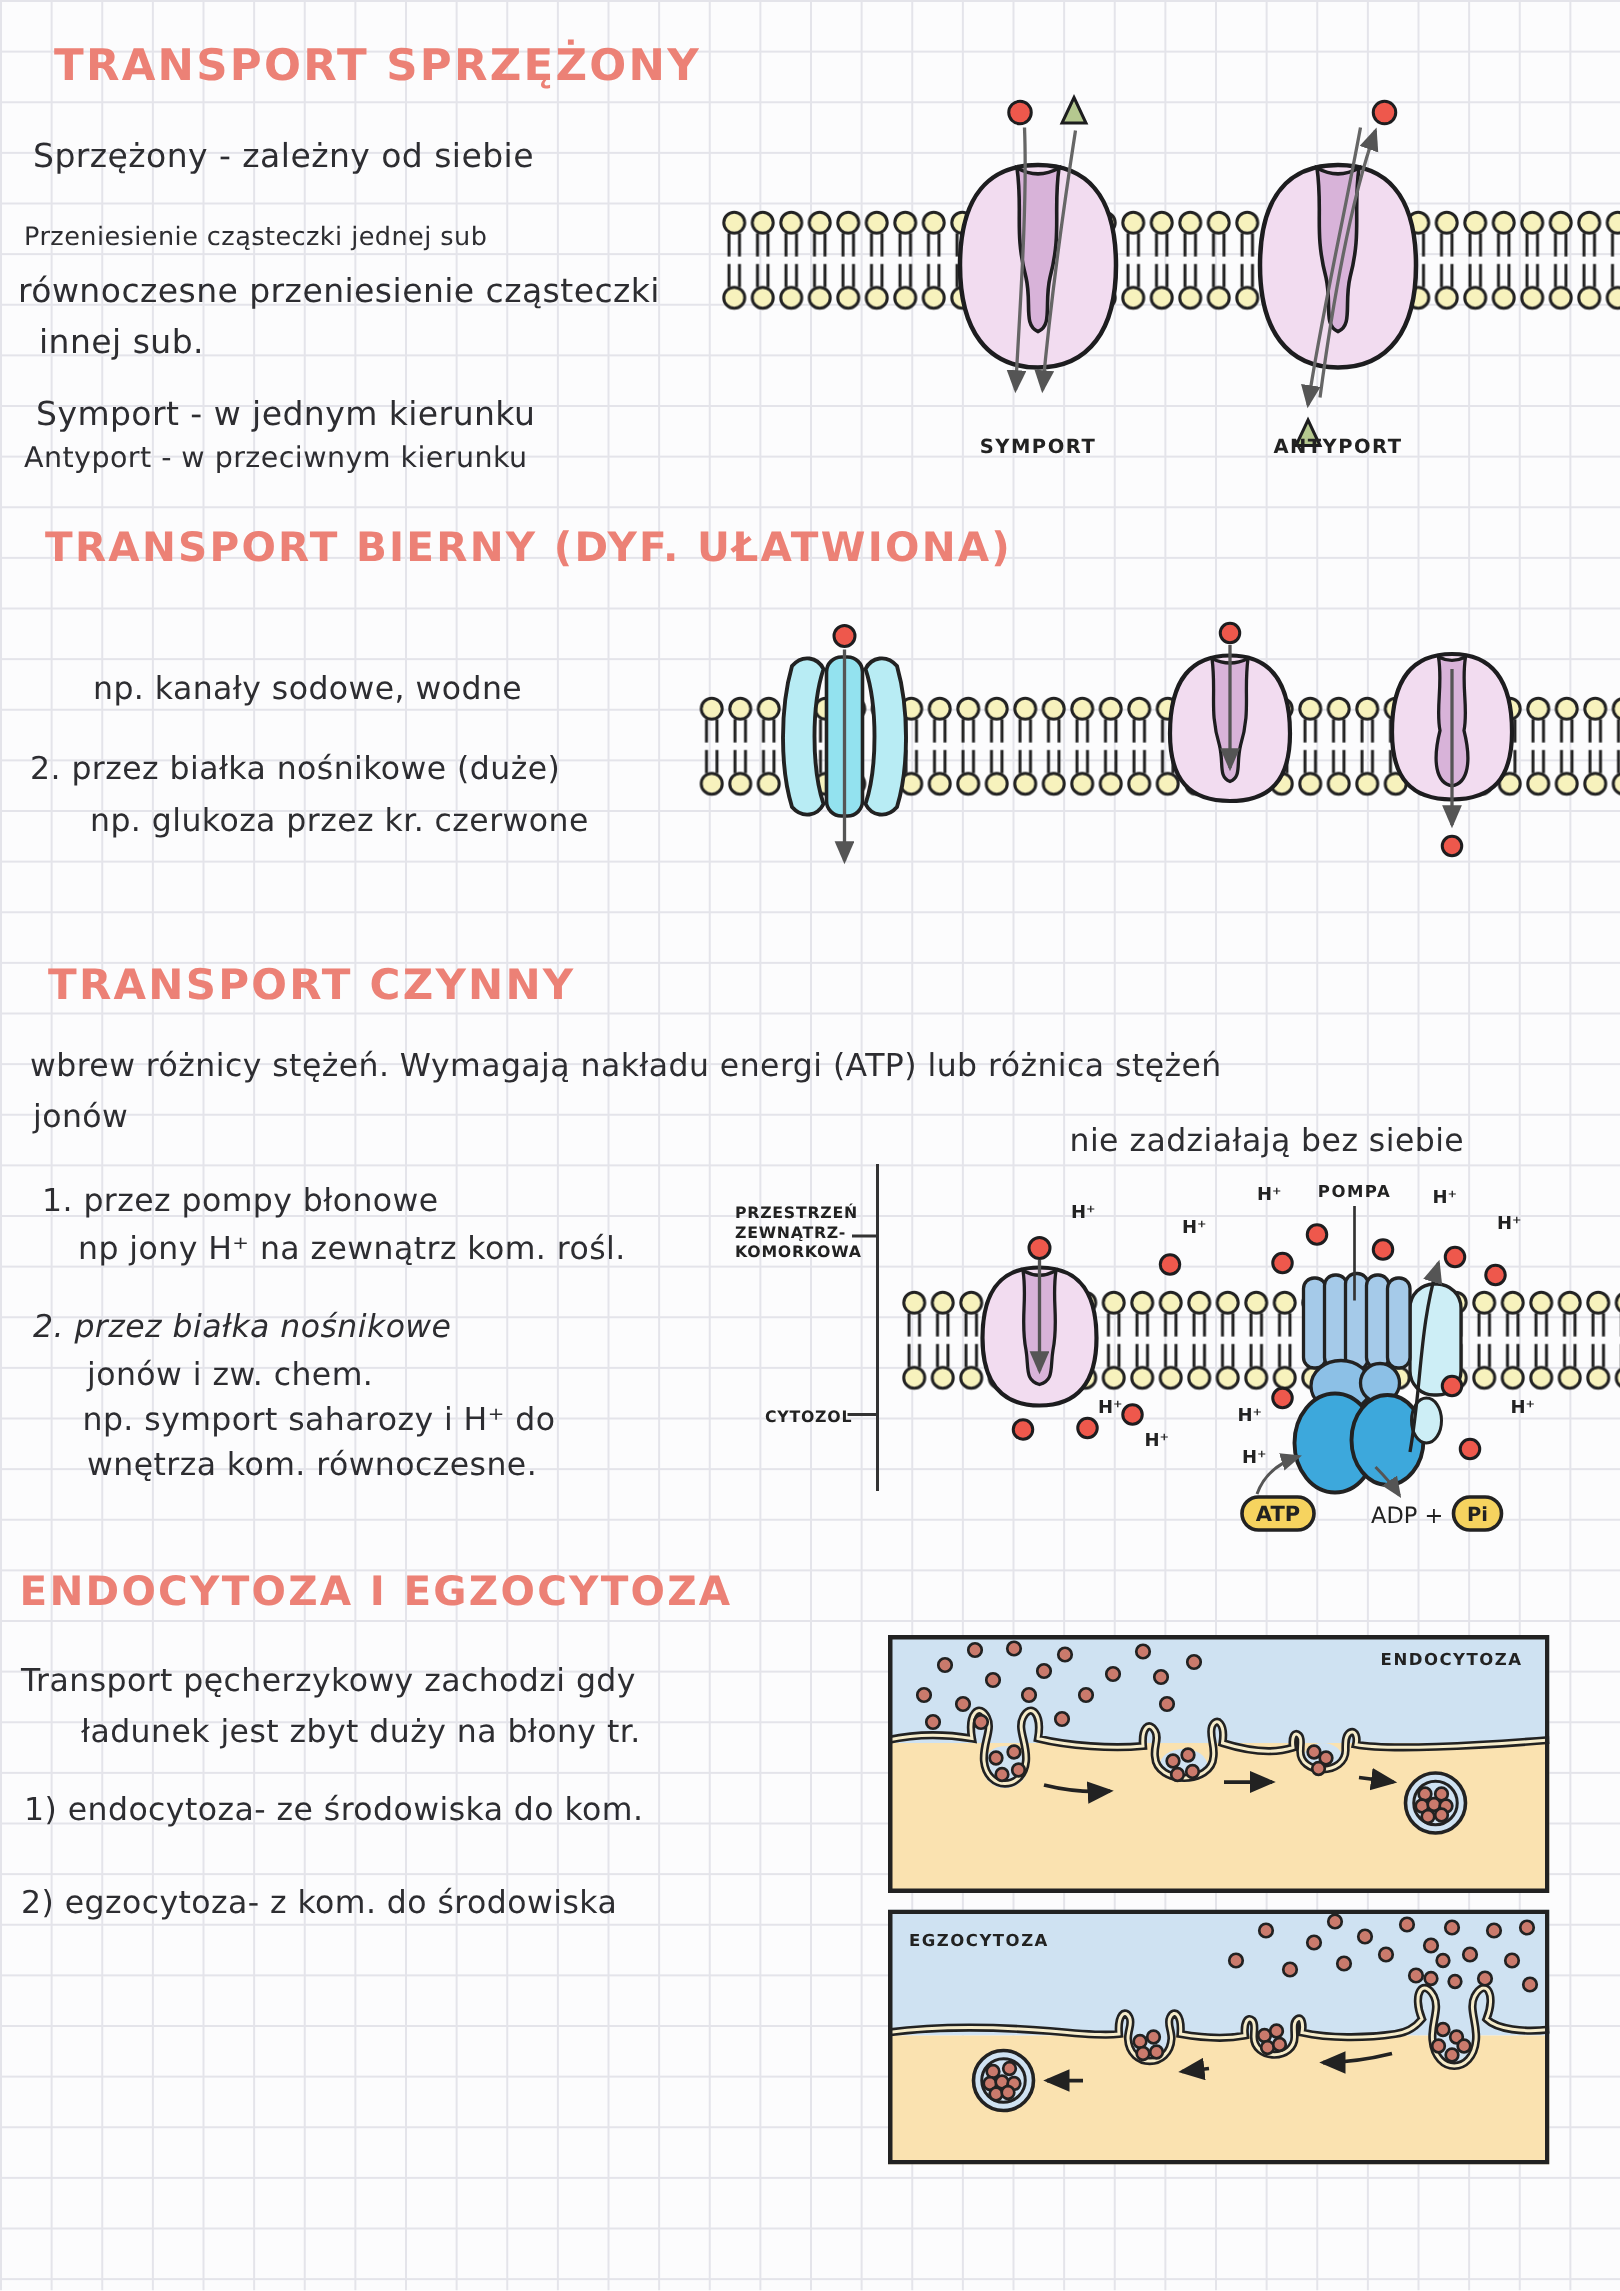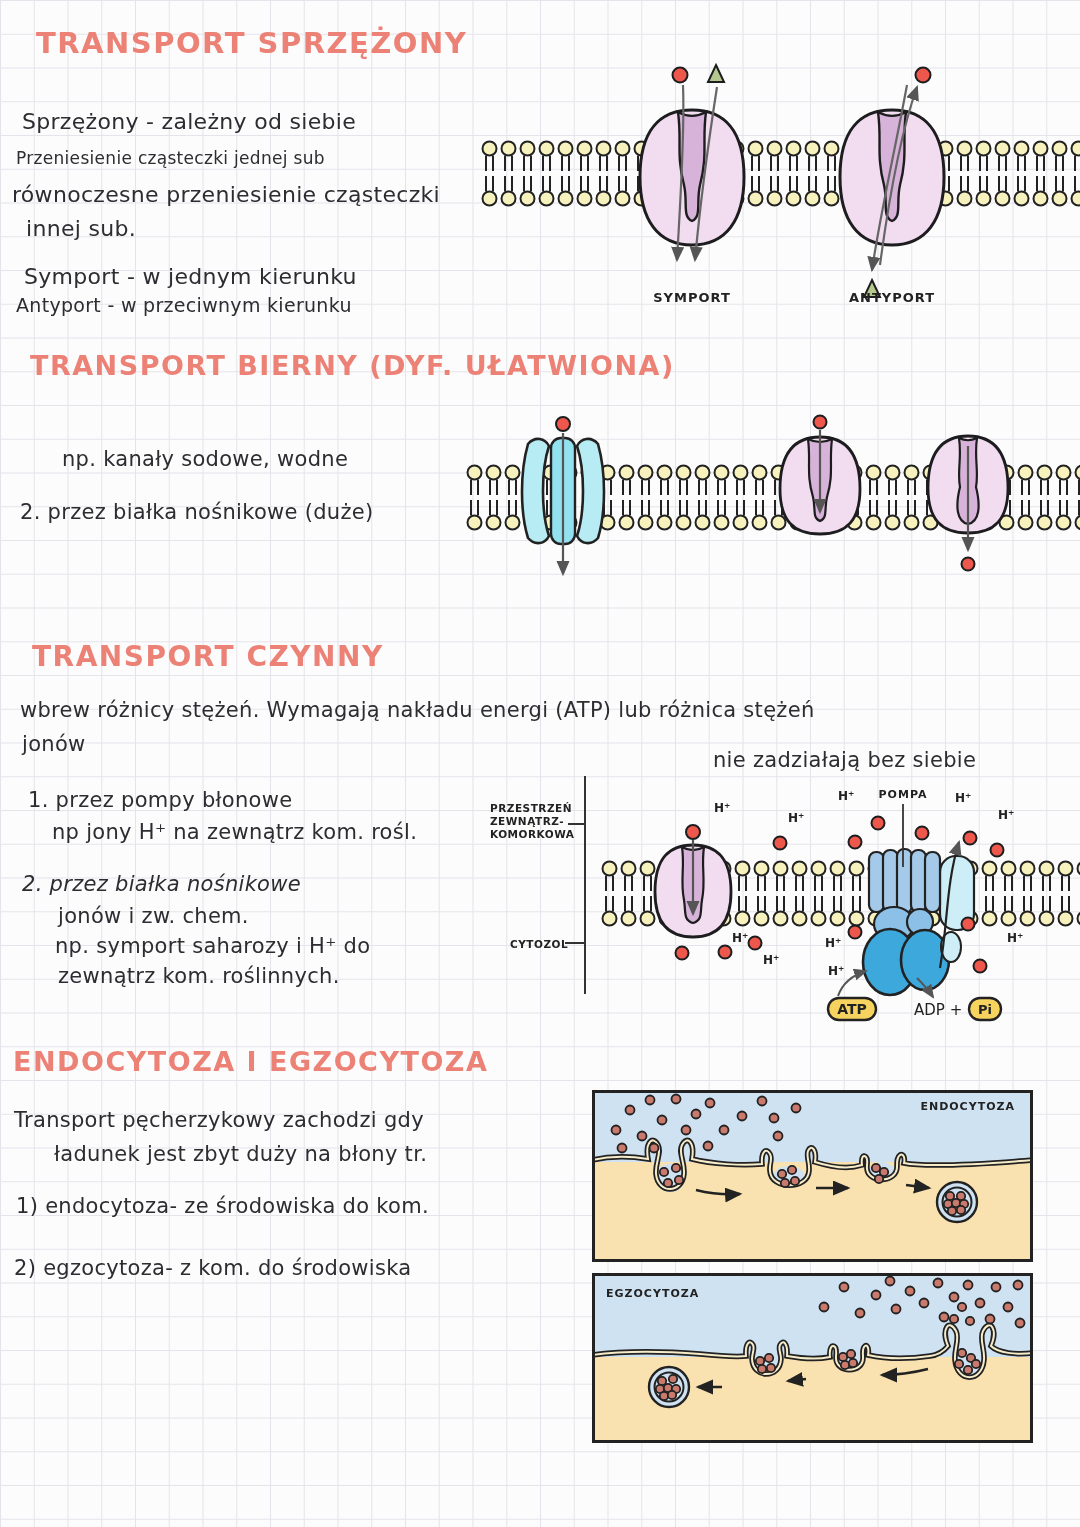--- a/index.html
+++ b/index.html
@@ -21,21 +21,21 @@
   .dg{position:absolute;}
   svg{font-family:"DejaVu Sans",sans-serif;}
   svg text{fill:#222;}
 </style>
 </head>
 <body>
 
 <div class="page">
 
   <div class="h h1">TRANSPORT SPRZĘŻONY</div>
-  <div class="t" style="left:22px;top:92px;font-size:22px;margin-top:17px;">Sprzężony - zależny od siebie</div>
+  <div class="t" style="left:22px;top:92px;font-size:22px;">Sprzężony - zależny od siebie</div>
   <div class="t" style="left:16px;top:148px;font-size:17px;">Przeniesienie cząsteczki jednej sub</div>
   <div class="t" style="left:12px;top:182px;font-size:22px;">równoczesne przeniesienie cząsteczki</div>
   <div class="t" style="left:26px;top:216px;font-size:22px;">innej sub.</div>
   <div class="t" style="left:24px;top:264px;font-size:22px;">Symport - w jednym kierunku</div>
   <div class="t" style="left:16px;top:294px;font-size:19px;">Antyport - w przeciwnym kierunku</div>
 
   <svg class="dg" style="left:480px;top:55px;" width="600" height="265" viewBox="0 0 600 265">
     <defs>
       <pattern id="lipA" x="0" y="85" width="19" height="67" patternUnits="userSpaceOnUse">
         <line x1="6" y1="15.5" x2="6" y2="31" stroke="#222" stroke-width="2"></line>
@@ -66,20 +66,21 @@
       <circle cx="443" cy="20" r="7.5" fill="#ee584c" stroke="#1d1d1f" stroke-width="2"></circle>
       <path d="M392,225 L400,242 L384,242 Z" fill="#b5c88f" stroke="#1d1d1f" stroke-width="2"></path>
     </g>
     <text x="212" y="247" text-anchor="middle" font-size="13" font-weight="bold" letter-spacing="1">SYMPORT</text>
     <text x="412" y="247" text-anchor="middle" font-size="13" font-weight="bold" letter-spacing="1">ANTYPORT</text>
   </svg>
 
   <div class="h h2">TRANSPORT BIERNY (DYF. UŁATWIONA)</div>
   <div class="t" style="left:62px;top:447px;">np. kanały sodowe, wodne</div>
   <div class="t" style="left:20px;top:500px;">2. przez białka nośnikowe (duże)</div>
+  <div class="t" style="left:60px;top:535px;">np. glukoza przez kr. czerwone</div>
 
   <svg class="dg" style="left:465px;top:412px;" width="615" height="190" viewBox="0 0 615 190">
     <defs>
       <pattern id="lipB" x="0" y="52" width="19" height="67" patternUnits="userSpaceOnUse">
         <line x1="6" y1="15.5" x2="6" y2="31" stroke="#222" stroke-width="2"></line>
         <line x1="13" y1="15.5" x2="13" y2="31" stroke="#222" stroke-width="2"></line>
         <line x1="6" y1="36" x2="6" y2="51.5" stroke="#222" stroke-width="2"></line>
         <line x1="13" y1="36" x2="13" y2="51.5" stroke="#222" stroke-width="2"></line>
         <circle cx="9.5" cy="8.5" r="7" fill="#f7f2bd" stroke="#222" stroke-width="2"></circle>
         <circle cx="9.5" cy="58.5" r="7" fill="#f7f2bd" stroke="#222" stroke-width="2"></circle>
@@ -112,21 +113,21 @@
 
   <div class="h h3">TRANSPORT CZYNNY</div>
   <div class="t" style="left:20px;top:698px;">wbrew różnicy stężeń. Wymagają nakładu energi (ATP) lub różnica stężeń</div>
   <div class="t" style="left:22px;top:732px;">jonów</div>
   <div class="t" style="left:713px;top:732px;margin-top:16px;">nie zadziałają bez siebie</div>
   <div class="t" style="left:28px;top:788px;">1. przez pompy błonowe</div>
   <div class="t" style="left:52px;top:820px;">np jony H⁺ na zewnątrz kom. rośl.</div>
   <div class="t" style="left:22px;top:872px;font-style:italic;">2. przez białka nośnikowe</div>
   <div class="t" style="left:58px;top:904px;">jonów i zw. chem.</div>
   <div class="t" style="left:55px;top:934px;">np. symport saharozy i H⁺ do</div>
-  <div class="t" style="left:58px;top:964px;">zewnątrz kom. roślinnych.</div>
+  <div class="t" style="left:58px;top:964px;">wnętrza kom. równoczesne.</div>
 
   <svg class="dg" style="left:470px;top:772px;" width="610" height="260" viewBox="0 0 610 260">
     <defs>
       <pattern id="lipC" x="130" y="88" width="19" height="67" patternUnits="userSpaceOnUse">
         <line x1="6" y1="15.5" x2="6" y2="31" stroke="#222" stroke-width="2"></line>
         <line x1="13" y1="15.5" x2="13" y2="31" stroke="#222" stroke-width="2"></line>
         <line x1="6" y1="36" x2="6" y2="51.5" stroke="#222" stroke-width="2"></line>
         <line x1="13" y1="36" x2="13" y2="51.5" stroke="#222" stroke-width="2"></line>
         <circle cx="9.5" cy="8.5" r="7" fill="#f7f2bd" stroke="#222" stroke-width="2"></circle>
         <circle cx="9.5" cy="58.5" r="7" fill="#f7f2bd" stroke="#222" stroke-width="2"></circle>

